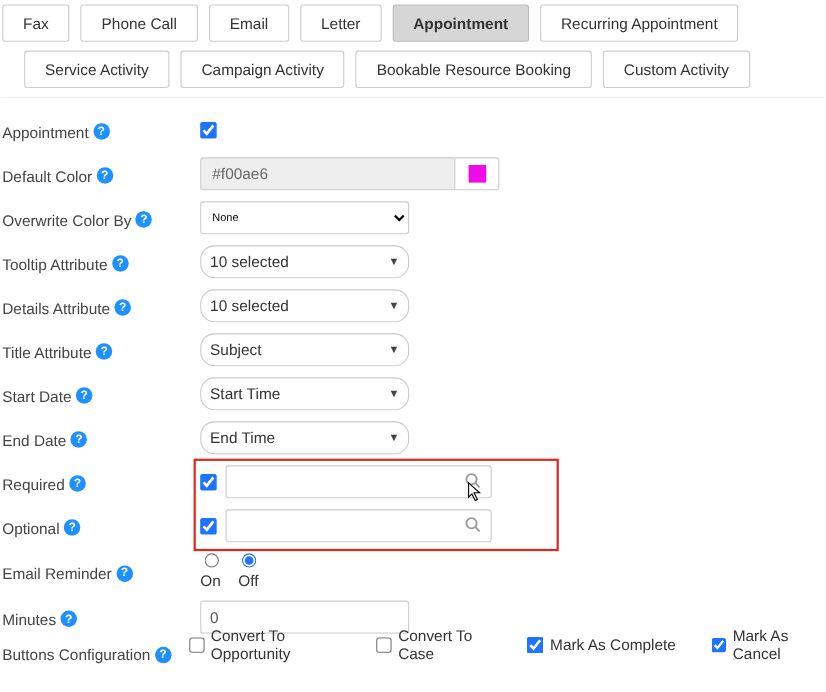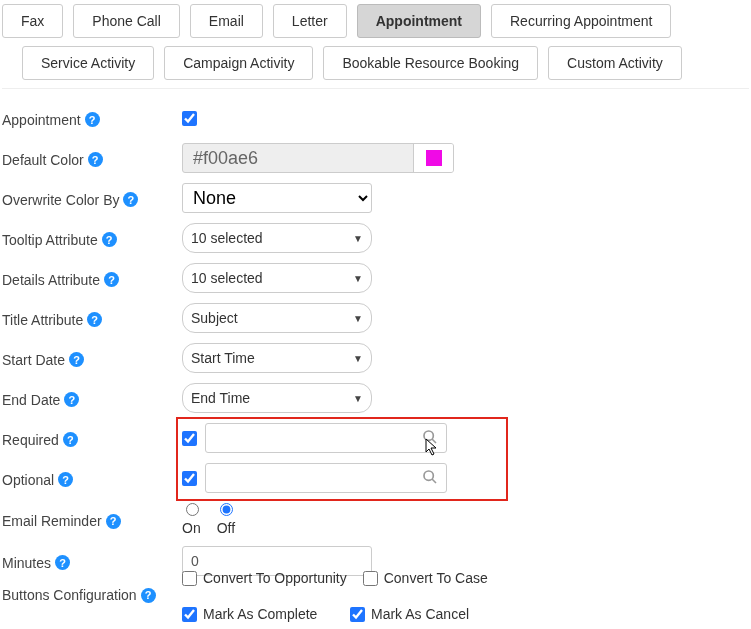--- a/index.html
+++ b/index.html
@@ -100,21 +100,21 @@
     border: 1px solid #ccc;
     border-radius: 3px;
     overflow: hidden;
     width: 272px;
     height: 30px;
     background: #eee;
   }
   .color-group .hex {
     flex: 1;
     padding: 5px 10px;
-    font-size: 18px;
+    font-size: 14px;
     color: #666;
     display: flex;
     align-items: center;
   }
   .color-group .swatch-box {
     width: 40px;
     border-left: 1px solid #ccc;
     display: flex;
     align-items: center;
     justify-content: center;
@@ -141,21 +141,21 @@
   .caret {
     font-size: 10px;
     color: #444;
   }
   select.native {
     width: 190px;
     height: 30px;
     border: 1px solid #ccc;
     border-radius: 3px;
     padding: 0 6px;
-    font-size: 18px;
+    font-size: 10px;
     font-family: inherit;
     background: #fff;
   }
   .search-input {
     width: 242px;
     height: 30px;
     border: 1px solid #ccc;
     border-radius: 3px;
     display: flex;
     align-items: center;
@@ -170,21 +170,21 @@
     left: 174px;
     width: 332px;
     height: 84px;
     pointer-events: none;
   }
   .req-block { position: relative; }
   .radio-row { display: flex; align-items: center; gap: 16px; }
   .radio-item { display: flex; align-items: flex-end; gap: 4px; font-size: 14px; flex-direction: column; }
   .btn-config {
     display: flex;
-    flex-direction: column;
+    flex-direction: row;
     gap: 20px;
   }
   .btn-config-row {
     display: flex;
     gap: 16px;
     align-items: center;
   }
   .chk-item { display: flex; align-items: center; gap: 6px; font-size: 14px; }
   .cursor-overlay {
     position: absolute;

